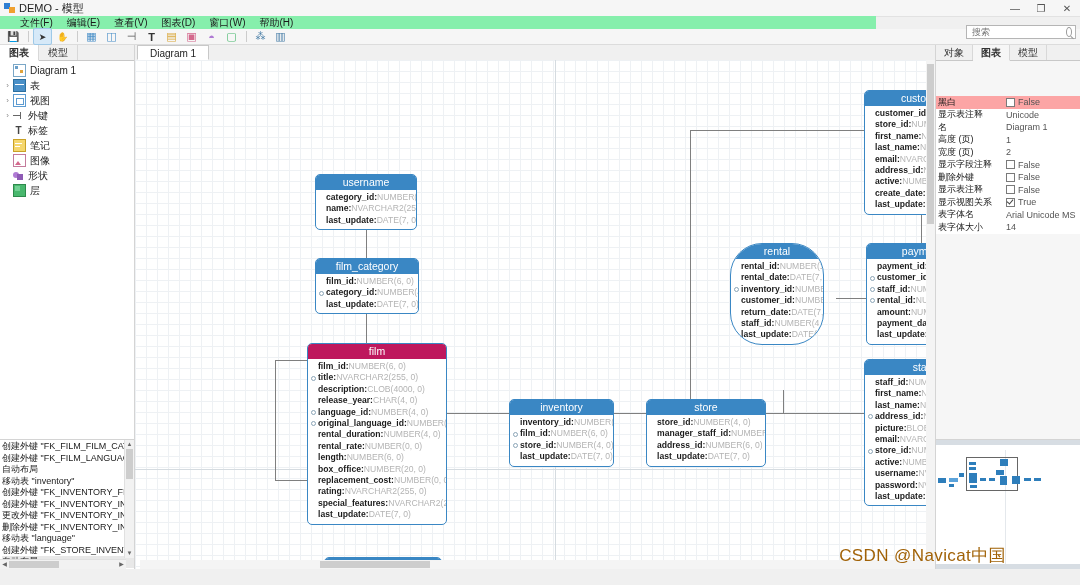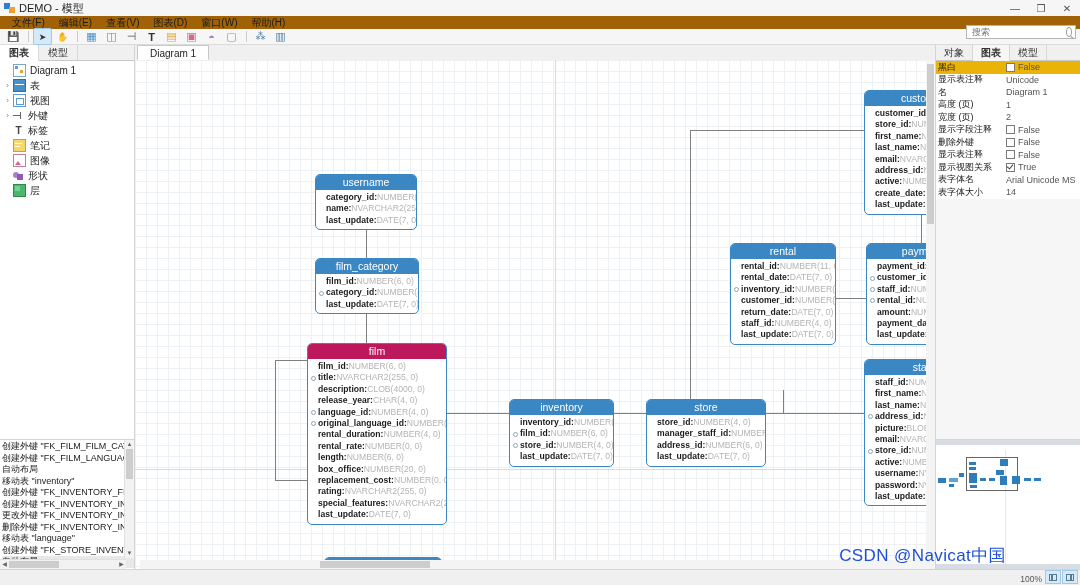--- a/index.html
+++ b/index.html
@@ -16,22 +16,22 @@
     border-bottom:1px solid #e2e2e2;display:flex;align-items:center;}
   .titlebar .ticon{width:11px;height:11px;margin-left:4px;margin-right:4px;flex:0 0 auto;position:relative;}
   .titlebar .ticon .a{position:absolute;left:0;top:0;width:6px;height:6px;background:#2d7dd2;}
   .titlebar .ticon .b{position:absolute;left:5px;top:4px;width:6px;height:6px;background:#f0a02e;}
   .titlebar .ttext{font-size:11px;color:#222;}
   .winbtns{position:absolute;right:0;top:0;height:16px;display:flex;}
   .winbtn{width:26px;height:16px;display:flex;align-items:center;justify-content:center;
     font-size:10px;color:#555;}
 
   
-  .menubar{position:absolute;left:0;top:16px;width:1080px;height:13px;background:#a16207;
-    display:flex;align-items:center;padding-left:5px;box-sizing:border-box;}
+  .menubar{position:absolute;left:0;top:16px;width:876px;height:13px;background:#86efac;
+    display:flex;align-items:center;padding-left:13px;box-sizing:border-box;}
   .menuitem{font-size:10px;color:#1a1a1a;padding:0 7px;line-height:13px;white-space:nowrap;}
 
   
   .toolbar{position:absolute;left:0;top:29px;width:1080px;height:16px;background:#f6f6f6;
     border-bottom:1px solid #dcdcdc;display:flex;align-items:center;padding-left:4px;box-sizing:border-box;}
   .tbtn{width:17px;height:15px;display:flex;align-items:center;justify-content:center;margin-right:1px;
     border:1px solid transparent;border-radius:2px;}
   .tbtn.active{background:#d6e9f8;border-color:#9ec9e8;}
   .tsep{width:1px;height:11px;background:#ccc;margin:0 4px;}
 
@@ -124,21 +124,21 @@
   .rel.v{width:1px;}
 
   
   .rightpanel{position:absolute;right:0;top:45px;width:145px;height:524px;background:#f6f6f6;
     border-left:1px solid #d4d4d4;box-sizing:border-box;}
   .rtabs{display:flex;height:15px;background:#f0f0f0;border-bottom:1px solid #c8c8c8;}
   .rtab{padding:0 8px;line-height:15px;font-size:10px;color:#333;border-right:1px solid #d8d8d8;}
   .rtab.sel{background:#f6f6f6;font-weight:bold;border-bottom:1px solid #f6f6f6;margin-bottom:-1px;}
   .props{background:#fff;}
   .prow{display:flex;height:12.5px;align-items:center;font-size:9px;}
-  .prow.sel{background:#eab308;}
+  .prow.sel{background:#fca5a5;margin-top:35px;}
   .pk{width:66px;padding-left:2px;color:#1a1a1a;white-space:nowrap;overflow:hidden;flex:0 0 66px;}
   .pv{flex:1;padding-left:2px;color:#555;white-space:nowrap;overflow:hidden;display:flex;align-items:center;}
   .cb{width:7px;height:7px;border:1px solid #7a7a7a;background:#fff;margin-right:3px;flex:0 0 7px;position:relative;}
   .cb.on:after{content:"";position:absolute;left:1px;top:-1px;width:3px;height:5px;
     border:solid #444;border-width:0 1.2px 1.2px 0;transform:rotate(40deg);}
 
   
   .minimap{position:absolute;right:0;bottom:16px;width:145px;height:130px;background:#fff;
     border-top:1px solid #d4d4d4;border-left:1px solid #d4d4d4;box-sizing:border-box;overflow:hidden;}
   .mmband{position:absolute;left:0;right:0;height:5px;background:#d7dde3;}
@@ -152,21 +152,21 @@
     border-top:1px solid #d4d4d4;box-sizing:border-box;display:flex;align-items:center;}
   .hscroll{position:absolute;left:140px;bottom:16px;width:795px;height:9px;background:#f4f4f4;}
   .hscroll .hthumb{position:absolute;left:180px;top:1px;width:110px;height:7px;background:#cdcdcd;}
   .zoomlbl{position:absolute;right:38px;bottom:1px;font-size:8.5px;color:#555;}
   .vbtns{position:absolute;right:2px;bottom:1px;display:flex;}
   .vbtn{width:14px;height:12px;border:1px solid #9ec9e8;background:#d6e9f8;margin-left:1px;
     display:flex;align-items:center;justify-content:center;}
   .vbtn i{display:block;width:8px;height:7px;border:1px solid #5a7a90;box-sizing:border-box;position:relative;}
   .vbtn i:before{content:"";position:absolute;left:1px;top:0;bottom:0;width:2px;background:#5a7a90;}
   .vbtn.b i:before{left:auto;right:1px;}
-  .watermark{position:absolute;right:74px;bottom:18px;font-size:17px;color:#1d4ed8;
+  .watermark{position:absolute;right:74px;bottom:18px;font-size:17px;color:#a16207;
     letter-spacing:.4px;white-space:nowrap;}
   .cvscroll{position:absolute;right:145px;top:60px;width:9px;bottom:25px;background:#f4f4f4;}
   .cvscroll .vthumb{position:absolute;left:1px;top:4px;width:7px;height:160px;background:#cdcdcd;}
 </style>
 </head>
 <body>
 
 <div class="app">
 
   <div class="titlebar">
@@ -429,21 +429,21 @@
                 <span class="fname">category_id:</span>
                 <span class="ftype"> NUMBER(4, 0)</span>
               </div>
               <div class="fld">
                 <span class="nodot"></span>
                 <span class="fname">last_update:</span>
                 <span class="ftype"> DATE(7, 0)</span>
               </div>
             </div>
           </div>
-          <div class="tbl" style="left: 595px; top: 183px; width: 106px;">
+          <div class="tbl" style="left: 595px; top: 183px; width: 94px; border-radius: 32px;">
             <div class="hdr" style="background: rgb(58, 135, 196);">rental</div>
             <div class="body">
               <div class="fld">
                 <span class="nodot"></span>
                 <span class="fname">rental_id:</span>
                 <span class="ftype"> NUMBER(11, 0)</span>
               </div>
               <div class="fld">
                 <span class="nodot"></span>
                 <span class="fname">rental_date:</span>
@@ -813,25 +813,14 @@
     <div class="mmrect" style="left:88px;top:38px;width:7px;height:3px;"></div>
     <div class="mmrect" style="left:98px;top:38px;width:7px;height:3px;"></div>
   </div>
 
   <div class="hscroll">
     <div class="hthumb"></div>
   </div>
 
   <div class="watermark">CSDN @Navicat中国</div>
 
-  <div class="statusbar">
-    <span class="zoomlbl">100%</span>
-    <div class="vbtns">
-      <div class="vbtn">
-          <i></i>
-        </div>
-      <div class="vbtn b">
-          <i></i>
-        </div>
-    </div>
-  </div>
 
 </div>
 
 </body></html>

